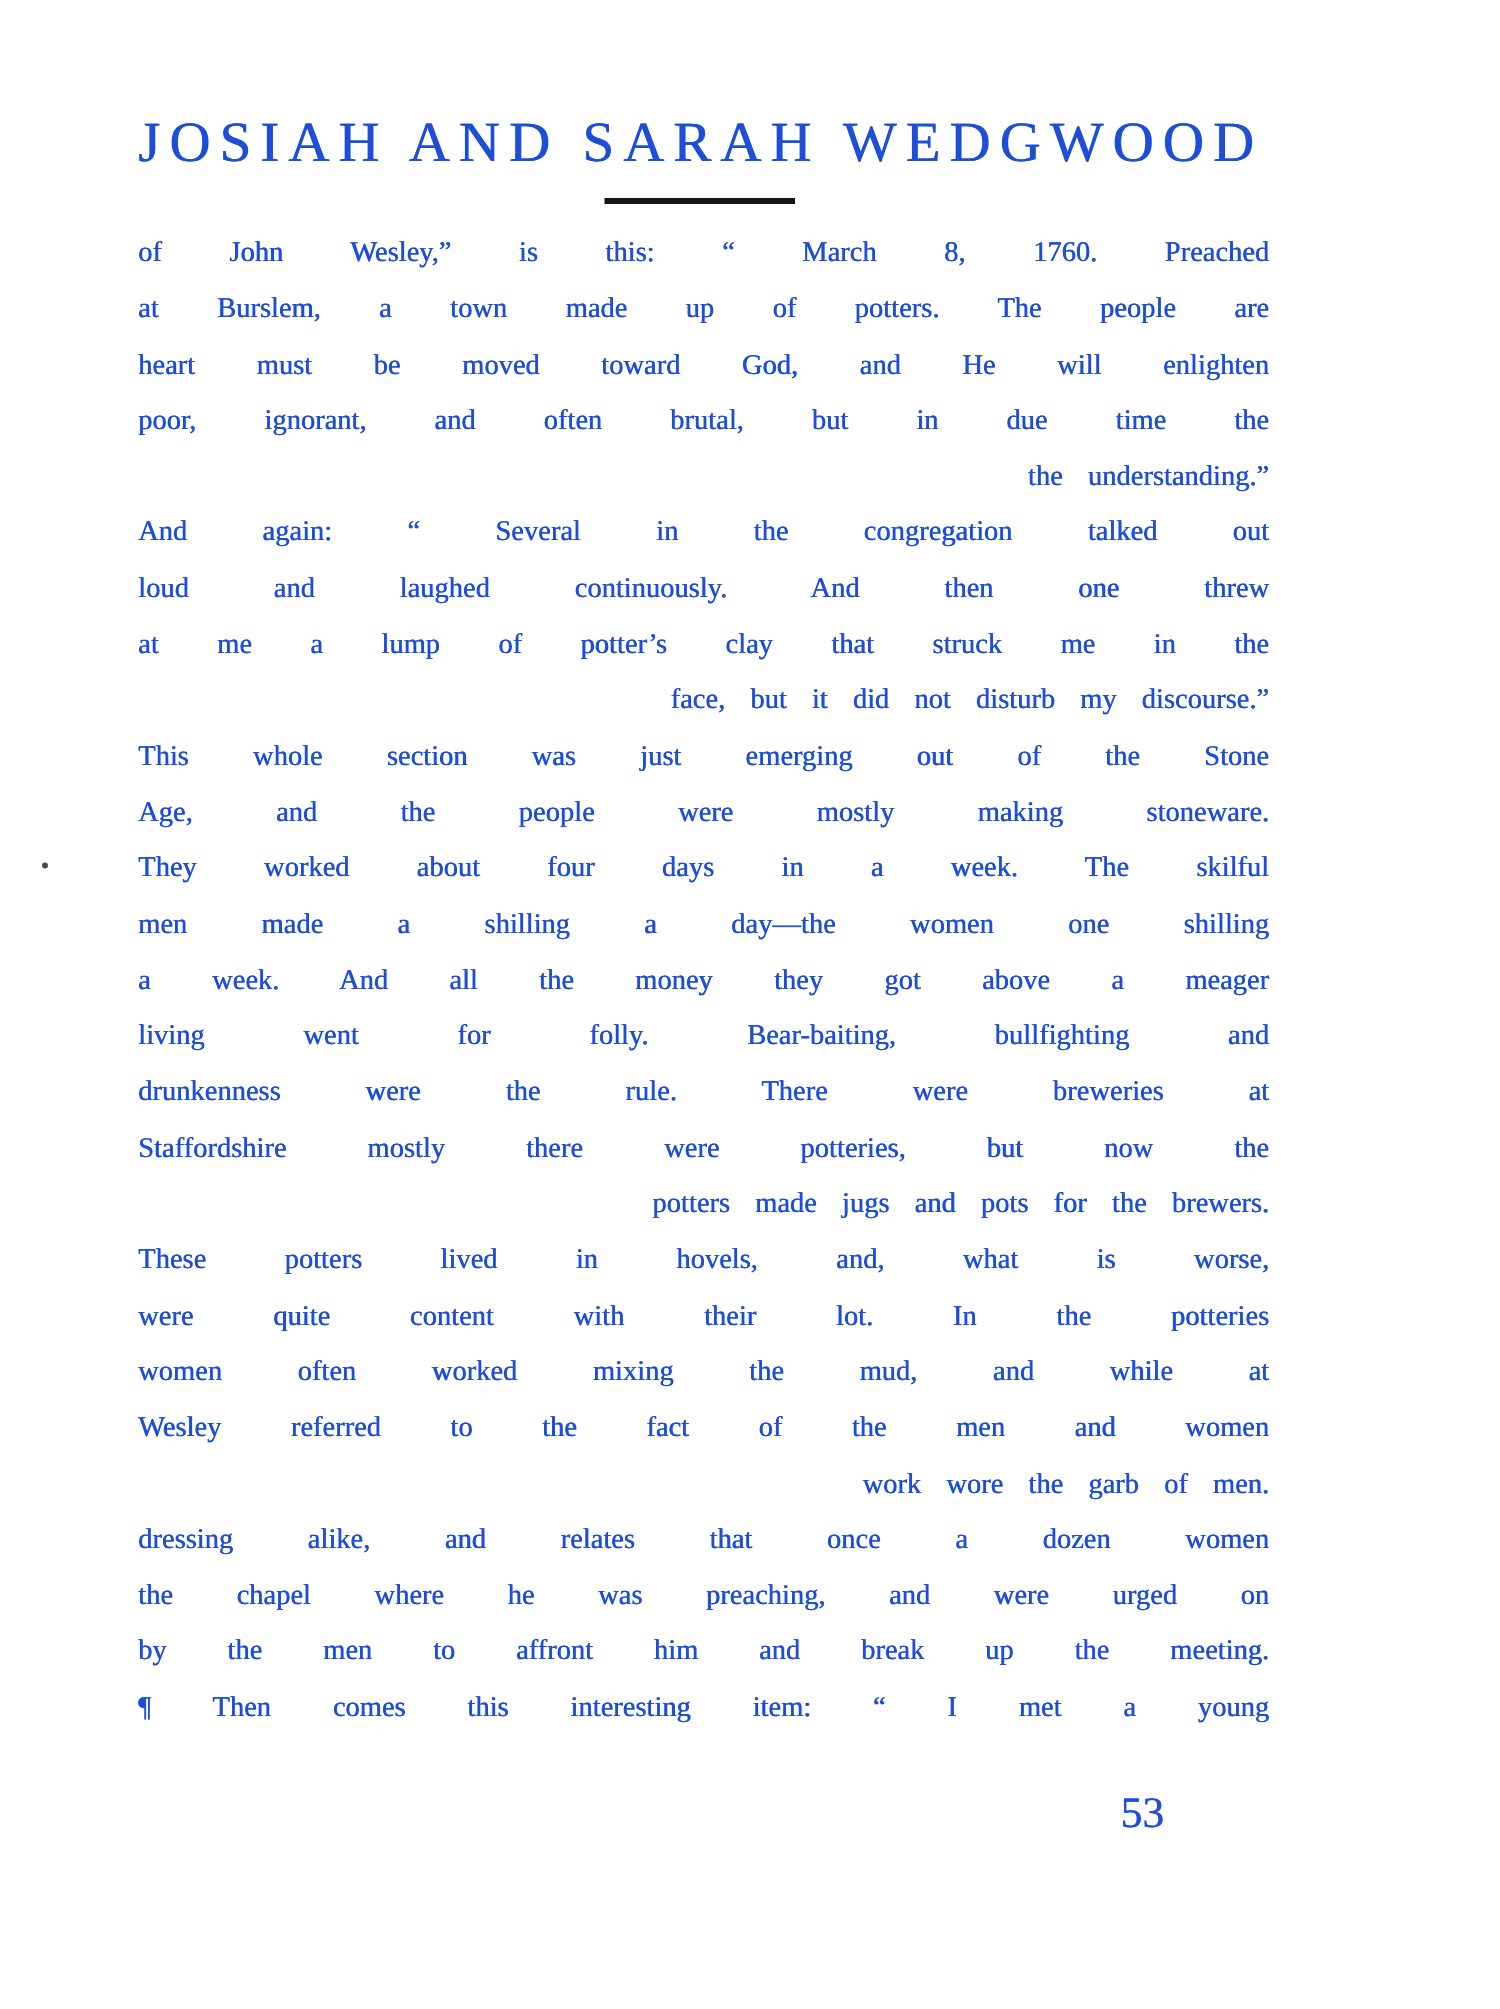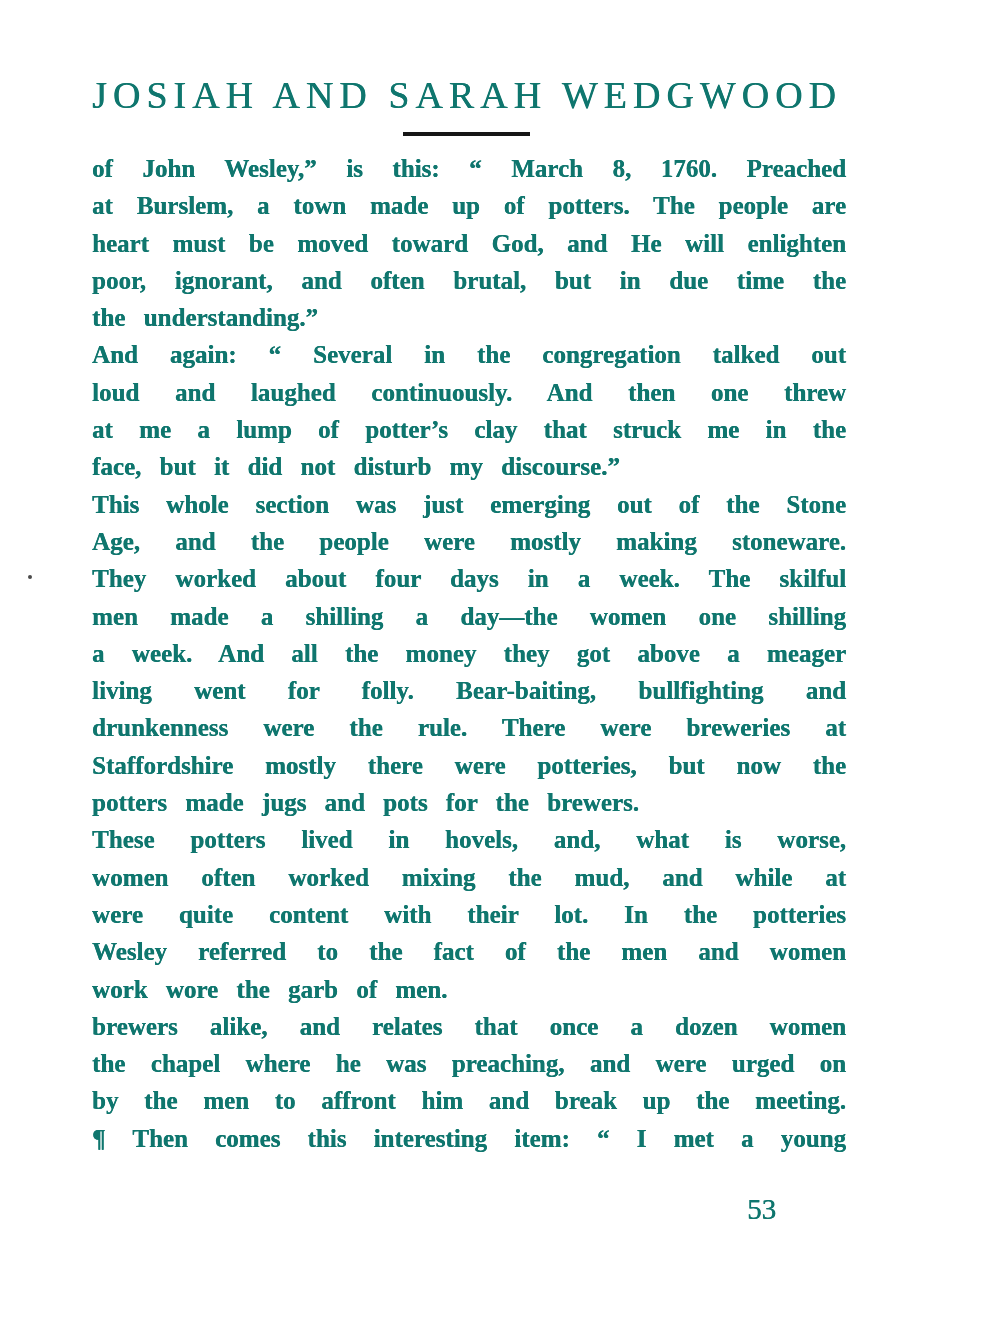--- a/index.html
+++ b/index.html
@@ -7,21 +7,21 @@
     padding: 0;
     background: #ffffff;
   }
   .page {
     position: relative;
     width: 1000px;
     height: 1339px;
     background: #ffffff;
     overflow: hidden;
     font-family: "Liberation Serif", serif;
-    color: #0f766e;
+    color: #1d4ed8;
   }
   .title {
     position: absolute;
     left: 92px;
     top: 73px;
     width: 756px;
     font-size: 38px;
     line-height: 44px;
     letter-spacing: 6px;
     white-space: nowrap;
@@ -41,28 +41,27 @@
     top: 132px;
     width: 127px;
     height: 4px;
     background: #161616;
   }
   .body-text {
     position: absolute;
     left: 92px;
     top: 150px;
     width: 754px;
-    font-size: 25px;
+    font-size: 19px;
     line-height: 37.3px;
     text-shadow: 0.35px 0 0 currentColor;
-    font-weight: bold;
   }
   .line {
     height: 37.3px;
-    text-align: left;
+    text-align: right;
   }
   .line.just {
     text-align: justify;
     text-align-last: justify;
   }
   .line.para-end {
     word-spacing: 12px;
   }
   .pagenum {
     position: absolute;
@@ -103,25 +102,25 @@
       <div class="line just">This whole section was just emerging out of the Stone</div>
       <div class="line just">Age, and the people were mostly making stoneware.</div>
       <div class="line just">They worked about four days in a week. The skilful</div>
       <div class="line just">men made a shilling a day—the women one shilling</div>
       <div class="line just">a week. And all the money they got above a meager</div>
       <div class="line just">living went for folly. Bear-baiting, bullfighting and</div>
       <div class="line just">drunkenness were the rule. There were breweries at</div>
       <div class="line just">Staffordshire mostly there were potteries, but now the</div>
       <div class="line para-end">potters made jugs and pots for the brewers.</div>
       <div class="line just">These potters lived in hovels, and, what is worse,</div>
+      <div class="line just">were quite content with their lot. In the potteries</div>
       <div class="line just">women often worked mixing the mud, and while at</div>
-      <div class="line just">were quite content with their lot. In the potteries</div>
       <div class="line just">Wesley referred to the fact of the men and women</div>
       <div class="line para-end">work wore the garb of men.</div>
-      <div class="line just">brewers alike, and relates that once a dozen women</div>
+      <div class="line just">dressing alike, and relates that once a dozen women</div>
       <div class="line just">the chapel where he was preaching, and were urged on</div>
       <div class="line just">by the men to affront him and break up the meeting.</div>
       <div class="line just">¶ Then comes this interesting item: “ I met a young</div>
     </div>
 
   <div class="pagenum">53</div>
 
   <div class="speck"></div>
 </div>
 

